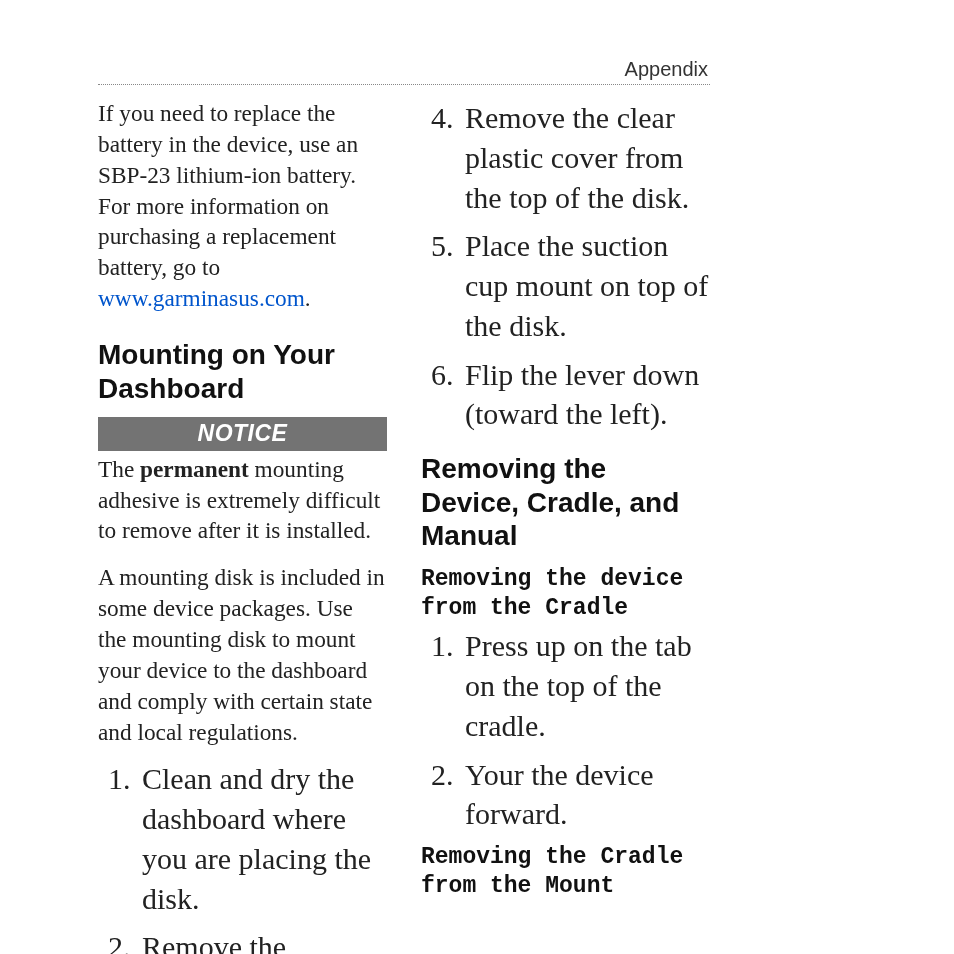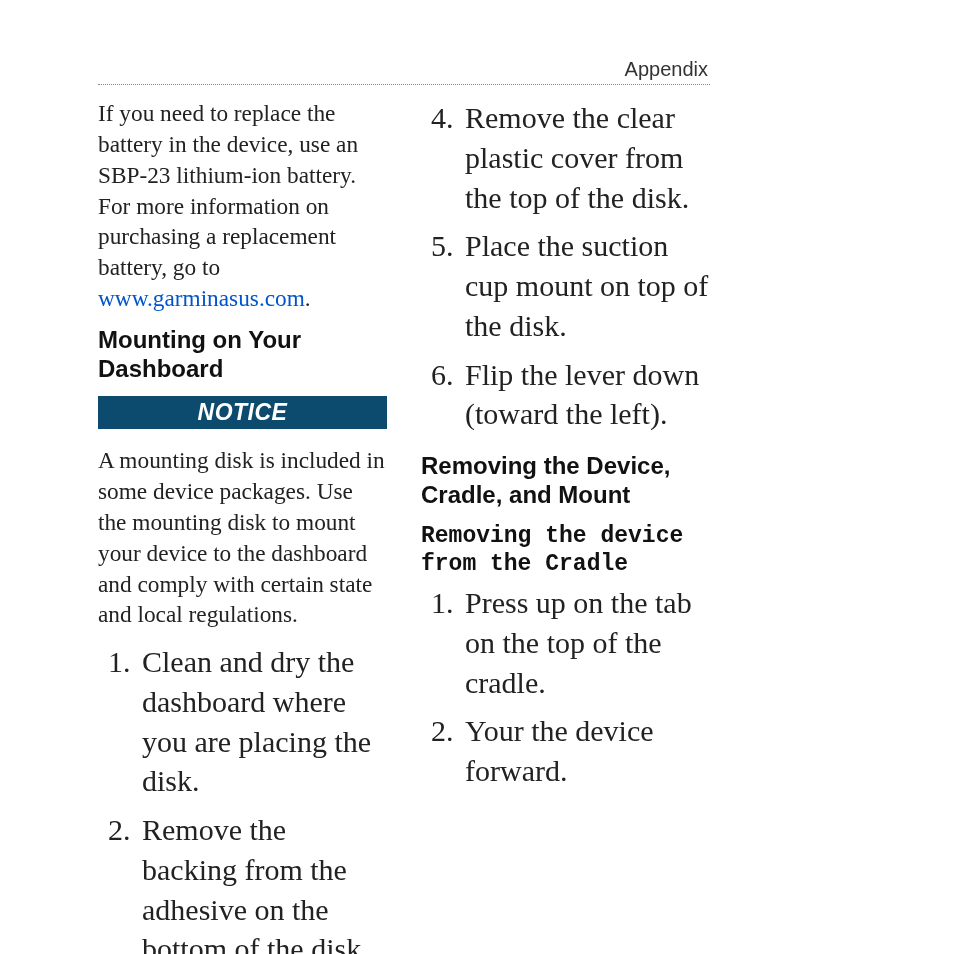--- a/index.html
+++ b/index.html
@@ -51,35 +51,35 @@
   .para {
     margin: 0 0 12px 0;
   }
   a.link {
     color: #0055cc;
     text-decoration: none;
   }
   h2.sec {
     font-family: Arial, Helvetica, sans-serif;
     font-weight: 700;
-    font-size: 24px;
+    font-size: 28px;
     color: #111;
-    margin: 12px 0 12px 0;
+    margin: 24px 0 12px 0;
     line-height: 1.2;
   }
   h3.sub {
     font-family: Liberation Mono, monospace;
     font-weight: 700;
     font-size: 23px;
     color: #111;
     margin: 10px 0 0 0;
     line-height: 1.25;
   }
   .notice {
-    background: #0c4a6e;
+    background: #737373;
     color: #fff;
     font-family: Arial, Helvetica, sans-serif;
     font-weight: 700;
     font-style: italic;
     text-align: center;
     font-size: 23px;
     padding: 1px 0 2px 0;
     margin: 4px 0 3px 0;
     letter-spacing: 0.5px;
   }
@@ -120,46 +120,50 @@
     <div class="col">
 
       <p class="para">
         <span>If you need to replace the battery in the device, use an SBP-23 lithium-ion battery. For more information on purchasing a replacement battery, go to </span><a class="link" href="#">www.garminasus.com</a><span>.</span>
       </p>
 
       <h2 class="sec">Mounting on Your Dashboard</h2>
 
       <div class="notice">NOTICE</div>
 
+      <p class="para">
+        <span>The </span><span class="bold">permanent</span><span> mounting adhesive is extremely difficult to remove after it is installed.</span>
+      </p>
 
       <p class="para" style="margin-top:16px;">A mounting disk is included in some device packages. Use the mounting disk to mount your device to the dashboard and comply with certain state and local regulations.</p>
 
       <ol class="steps">
         <li>Clean and dry the dashboard where you are placing the disk.</li>
         <li>Remove the backing from the adhesive on the bottom of the disk.</li>
         <li>Place the disk on the difficult.</li>
       </ol>
 
     </div>
 
     <div class="col">
 
       <ol class="steps" start="4" style="margin-top:0;">
         <li>Remove the clear plastic cover from the top of the disk.</li>
         <li>Place the suction cup mount on top of the disk.</li>
         <li>Flip the lever down (toward the left).</li>
       </ol>
 
-      <h2 class="sec" style="margin-top:18px;">Removing the Device, Cradle, and Mount</h2>
+      <h2 class="sec" style="margin-top:18px;">Removing the Device, Cradle, and Manual</h2>
 
       <h3 class="sub">Removing the device from the Cradle</h3>
       <ol class="steps">
         <li>Press up on the tab on the top of the cradle.</li>
         <li>Your the device forward.</li>
       </ol>
 
+      <h3 class="sub" style="margin-top:6px;">Removing the Cradle from the Mount</h3>
 
     </div>
 
   </div>
 
 
 </div>
 
 </body></html>

